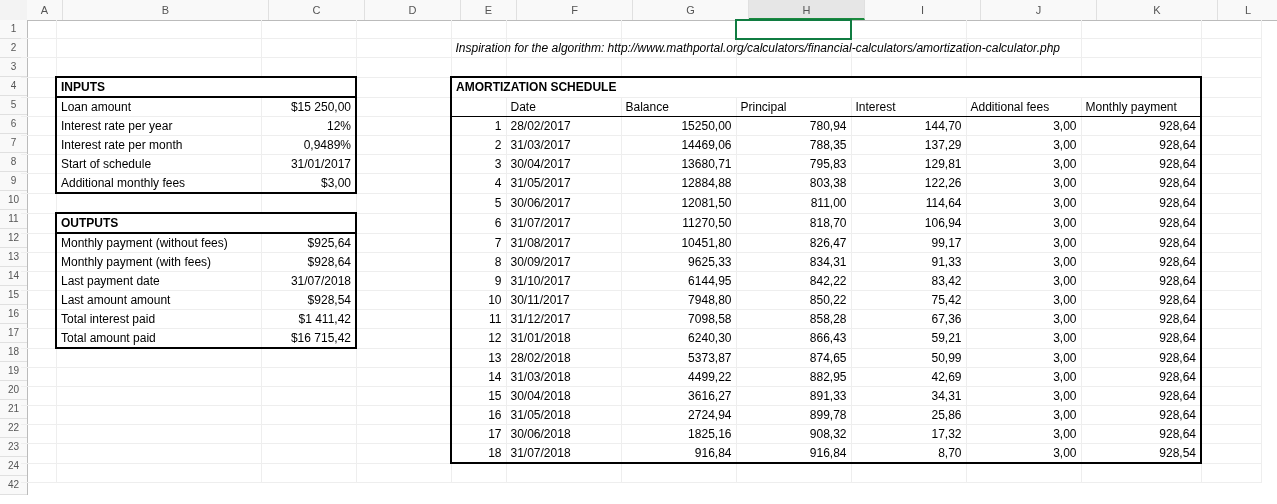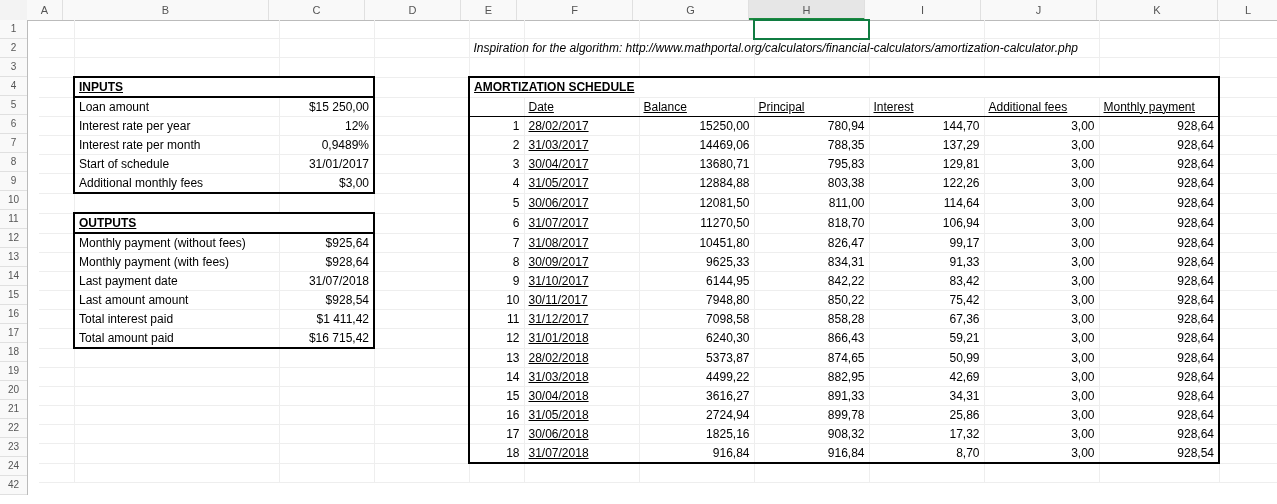--- a/index.html
+++ b/index.html
@@ -43,39 +43,39 @@
     background: #f9f9f9;
   }
   .rowhdr .rh {
     height: 18px; line-height: 18px;
     text-align: center; font-size: 10px;
     color: #555;
     border-bottom: 1px solid #e0e0e0;
   }
   
   .grid {
-    position: absolute; top: 20px; left: 39px;
+    position: absolute; top: 20px; left: 21px;
     width: 1174px;
   }
   table.cells {
     border-collapse: collapse;
     table-layout: fixed;
     width: 0;
   }
   table.cells td {
     height: 18px; line-height: 18px;
     padding: 0 4px;
     font-size: 12px;
     overflow: hidden; white-space: nowrap;
     border-right: 1px solid #eee;
     border-bottom: 1px solid #eee;
     text-align: left;
   }
   .ta-r { text-align: right !important; }
-  .ta-c { text-align: left; text-decoration: underline; }
+  .ta-c { text-align: left; }
   .fw-b { font-weight: bold; }
   .fs-i { font-style: italic; }
   
   .bt2 { border-top: 2px solid #000 !important; }
   .bb2 { border-bottom: 2px solid #000 !important; }
   .bl2 { border-left: 2px solid #000 !important; }
   .br2 { border-right: 2px solid #000 !important; }
   
   .bb1 { border-bottom: 1px solid #000 !important; margin-top: 17px; }
   

